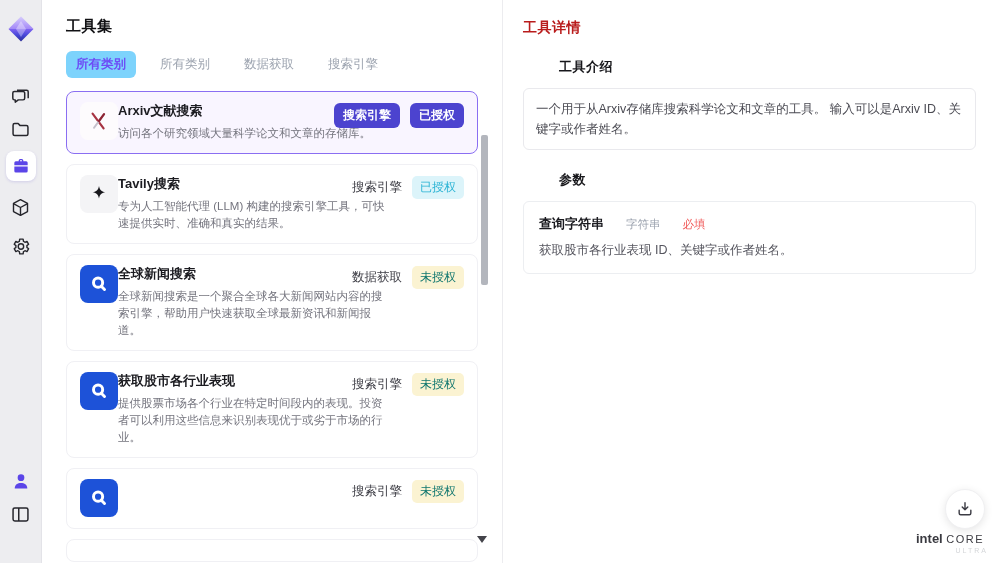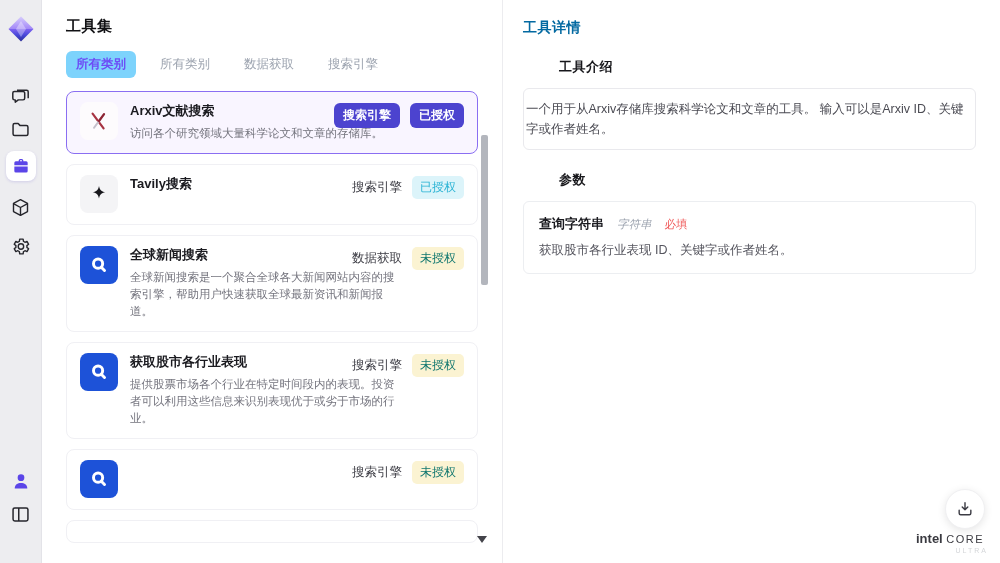--- a/index.html
+++ b/index.html
@@ -16,21 +16,21 @@
                border-radius:8px; cursor:pointer; }
   .rail-item.active { background:#ffffff; box-shadow:0 1px 3px rgba(80,60,200,.18); }
   
   .left-panel { position:absolute; left:42px; top:0; width:460px; height:433px;
                 background:#fff; padding:17px 0 0 24px; }
   .panel-title { font-size:15px; font-weight:bold; color:#111114; letter-spacing:.5px; }
   .tabs { display:flex; align-items:center; gap:14px; margin-top:15px; }
   .tab { font-size:12.5px; color:#9ca3af; padding:5px 10px; border-radius:6px; white-space:nowrap; }
   .tab.active { background:#7dd3fc; color:#6d4df6; font-weight:bold; }
   .cards { width:412px; margin-top:13px; display:flex; flex-direction:column; gap:10px; }
-  .card { position:relative; display:flex; gap:12px; align-items:flex-start;
+  .card { position:relative; display:flex; align-items:flex-start;
           padding:10px 13px 11px 13px; background:#fff; border:1px solid #f0f0f4; border-radius:8px; }
   .card.selected { border:1.5px solid #8a6ef2; background:#f9f5ff; }
   .tool-icon { width:38px; height:38px; border-radius:8px; flex:0 0 38px;
                display:flex; align-items:center; justify-content:center; }
   .tool-icon.light { background:#fdfbfd; }
   .tool-icon.gray { background:#f4f4f6; }
   .tool-icon.blue { background:#1d52d8; }
   .tool-body { width:268px; flex:0 0 auto; }
   .tool-name { font-size:13px; font-weight:bold; color:#1b1b20; margin-bottom:5px; }
   .tool-desc { font-size:11.5px; line-height:17px; color:#74747e; }
@@ -43,28 +43,28 @@
   .pill.yellow { background:#fbf3d2; color:#0f766e; }
   
   .scroll-thumb { position:absolute; left:481px; top:135px; width:7px; height:150px;
                   background:#b3b6bd; border-radius:2px; z-index:4; }
   .scroll-arrow { position:absolute; left:477px; top:536px; width:0; height:0; z-index:4;
                   border-left:5px solid transparent; border-right:5px solid transparent;
                   border-top:7px solid #43434a; }
   
   .right-panel { position:absolute; left:502px; top:0; width:498px; height:563px;
                  border-left:1px solid #ececef; background:#fff; padding:19px 24px 0 20px; }
-  .rp-title { font-size:14px; font-weight:bold; color:#0369a1; letter-spacing:.5px; }
+  .rp-title { font-size:14px; font-weight:bold; color:#b91c1c; letter-spacing:.5px; }
   .rp-sub { font-size:13px; font-weight:bold; color:#17171b; margin-top:21px; letter-spacing:.5px;margin-left:36px; }
   .rp-box { margin-top:12px; border:1px solid #e9e9ed; border-radius:6px; background:#fff;
-            padding:10px 2px; font-size:12.5px; color:#4b4b53; line-height:1.6; }
+            padding:10px 12px; font-size:12.5px; color:#4b4b53; line-height:1.6; }
   .param-box { margin-top:12px; border:1px solid #eceef1; border-radius:6px; padding:13px 15px 14px; }
-  .param-head { display:flex; align-items:baseline; gap:13px; }
+  .param-head { display:flex; align-items:baseline; gap:22px; }
   .param-name { font-size:13px; font-weight:bold; color:#1b1b20; }
-  .param-type { font-size:11.5px; color:#9ca3af;font-style:italic; }
+  .param-type { font-size:11.5px; color:#9ca3af; }
   .param-required { font-size:11.5px; color:#f05b5b; }
   .param-desc { margin-top:9px; font-size:12.5px; color:#55555e; }
   
   .fab { position:absolute; right:15px; bottom:34px; width:40px; height:40px; border-radius:50%;
          background:#fff; border:1px solid #f0f0f2; box-shadow:0 2px 8px rgba(0,0,0,.10);
          display:flex; align-items:center; justify-content:center; cursor:pointer; z-index:6; }
   .brand { position:absolute; right:12px; bottom:8px; width:72px; text-align:left; z-index:6;
            color:#3a3a40; line-height:1.1; }
   .brand-row { font-size:13px; white-space:nowrap; }
   .brand-intel { font-weight:bold; letter-spacing:0; }
@@ -171,20 +171,21 @@
     </div>
 
     <div class="card">
       <div class="tool-icon gray">
         <svg width="20" height="20" viewBox="0 0 24 24">
           <path d="M12 2.5c.8 4.6 2.9 6.7 7.5 7.5-4.6.8-6.7 2.9-7.5 7.5-.8-4.6-2.9-6.7-7.5-7.5 4.6-.8 6.7-2.9 7.5-7.5z" fill="#17171c"></path>
         </svg>
       </div>
       <div class="tool-body">
         <div class="tool-name">Tavily搜索</div>
+        <div class="tool-desc">专为人工智能代理 (LLM) 构建的搜索引擎工具，可快速提供实时、准确和真实的结果。</div>
       </div>
       <div class="tool-badges">
         <span class="cat-label">搜索引擎</span>
         <span class="pill cyan">已授权</span>
       </div>
     </div>
 
     <div class="card">
       <div class="tool-icon blue">
         <svg width="22" height="22" viewBox="0 0 24 24" fill="none" stroke="#ffffff" stroke-width="3.2" stroke-linecap="round">

